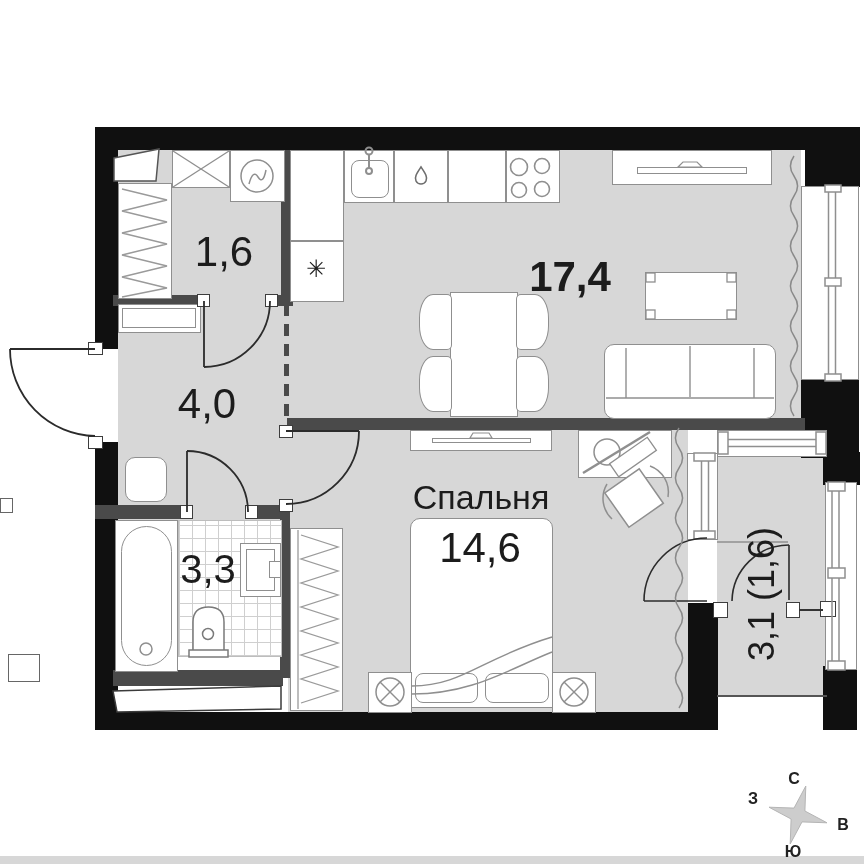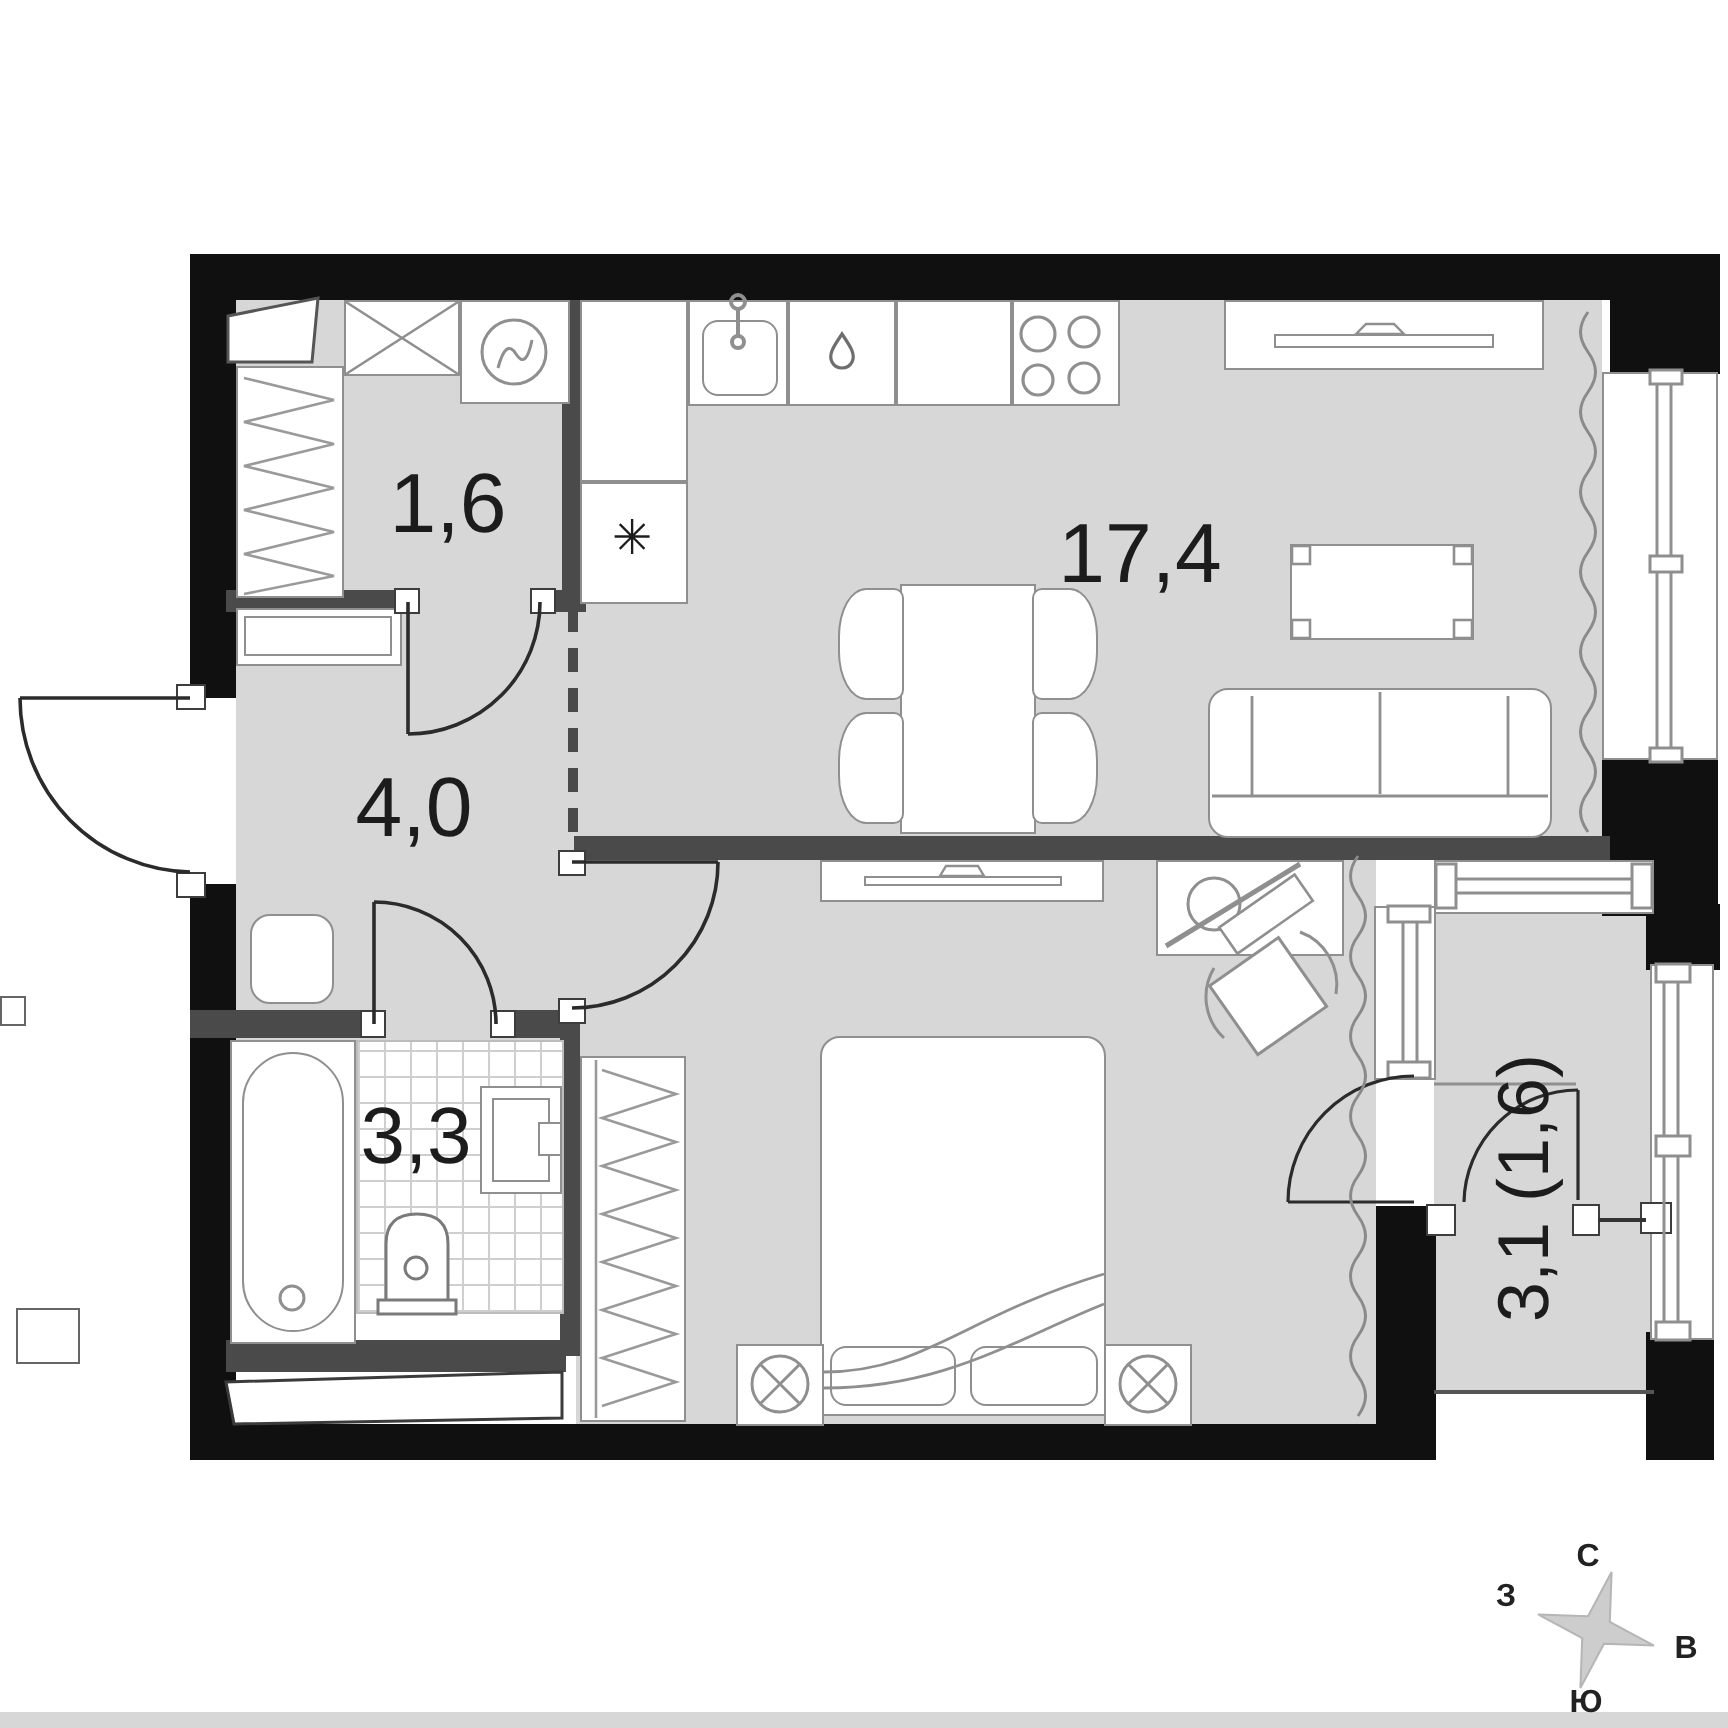--- a/index.html
+++ b/index.html
@@ -250,23 +250,25 @@
 
     <circle cx="146" cy="649" r="6" fill="none" stroke="#8f8f8f" stroke-width="1.5"></circle>
 
     <g stroke="#7a7a7a" stroke-width="1.5" fill="#fff">
       <path d="M 193 652 L 193 622 Q 193 607 208.5 607 Q 224 607 224 622 L 224 652 Z"></path>
       <circle cx="208" cy="634" r="5.5" fill="none"></circle>
       <rect x="189" y="650" width="39" height="7"></rect>
     </g>
   </svg>
 
-  <div class="lbl num" style="left:570px;top:277px;">17,4</div>
+  <div class="lbl num" style="left:570px;top:277px;font-weight:bold;">17,4</div>
   <div class="lbl num" style="left:224px;top:252px;">1,6</div>
   <div class="lbl num" style="left:207px;top:404px;">4,0</div>
+  <div class="lbl name" style="left:481px;top:497px;">Спальня</div>
+  <div class="lbl num" style="left:480px;top:548px;">14,6</div>
   <div class="lbl num" style="left:208px;top:569px;font-size:40px;">3,3</div>
   <div class="lbl rot" style="left:762px;top:594px;">3,1 (1,6)</div>
   <div class="lbl sym" style="left:316px;top:269px;">✳</div>
 
   <div class="abs" style="left:748px;top:763px;width:116px;height:102px;">
     <svg width="116" height="102" viewBox="0 0 116 102" style="position:absolute;left:0;top:0;">
       <polygon points="57.8,23 56.9,48 79,59.8 54,58.9 42.2,81 43.1,56 21,44.2 46,45.1" fill="#cdcdcd" stroke="#b5b5b5" stroke-width="1"></polygon>
     </svg>
     <div class="cletter" style="left:46px;top:16px;">С</div>
     <div class="cletter" style="left:95px;top:62px;">В</div>

